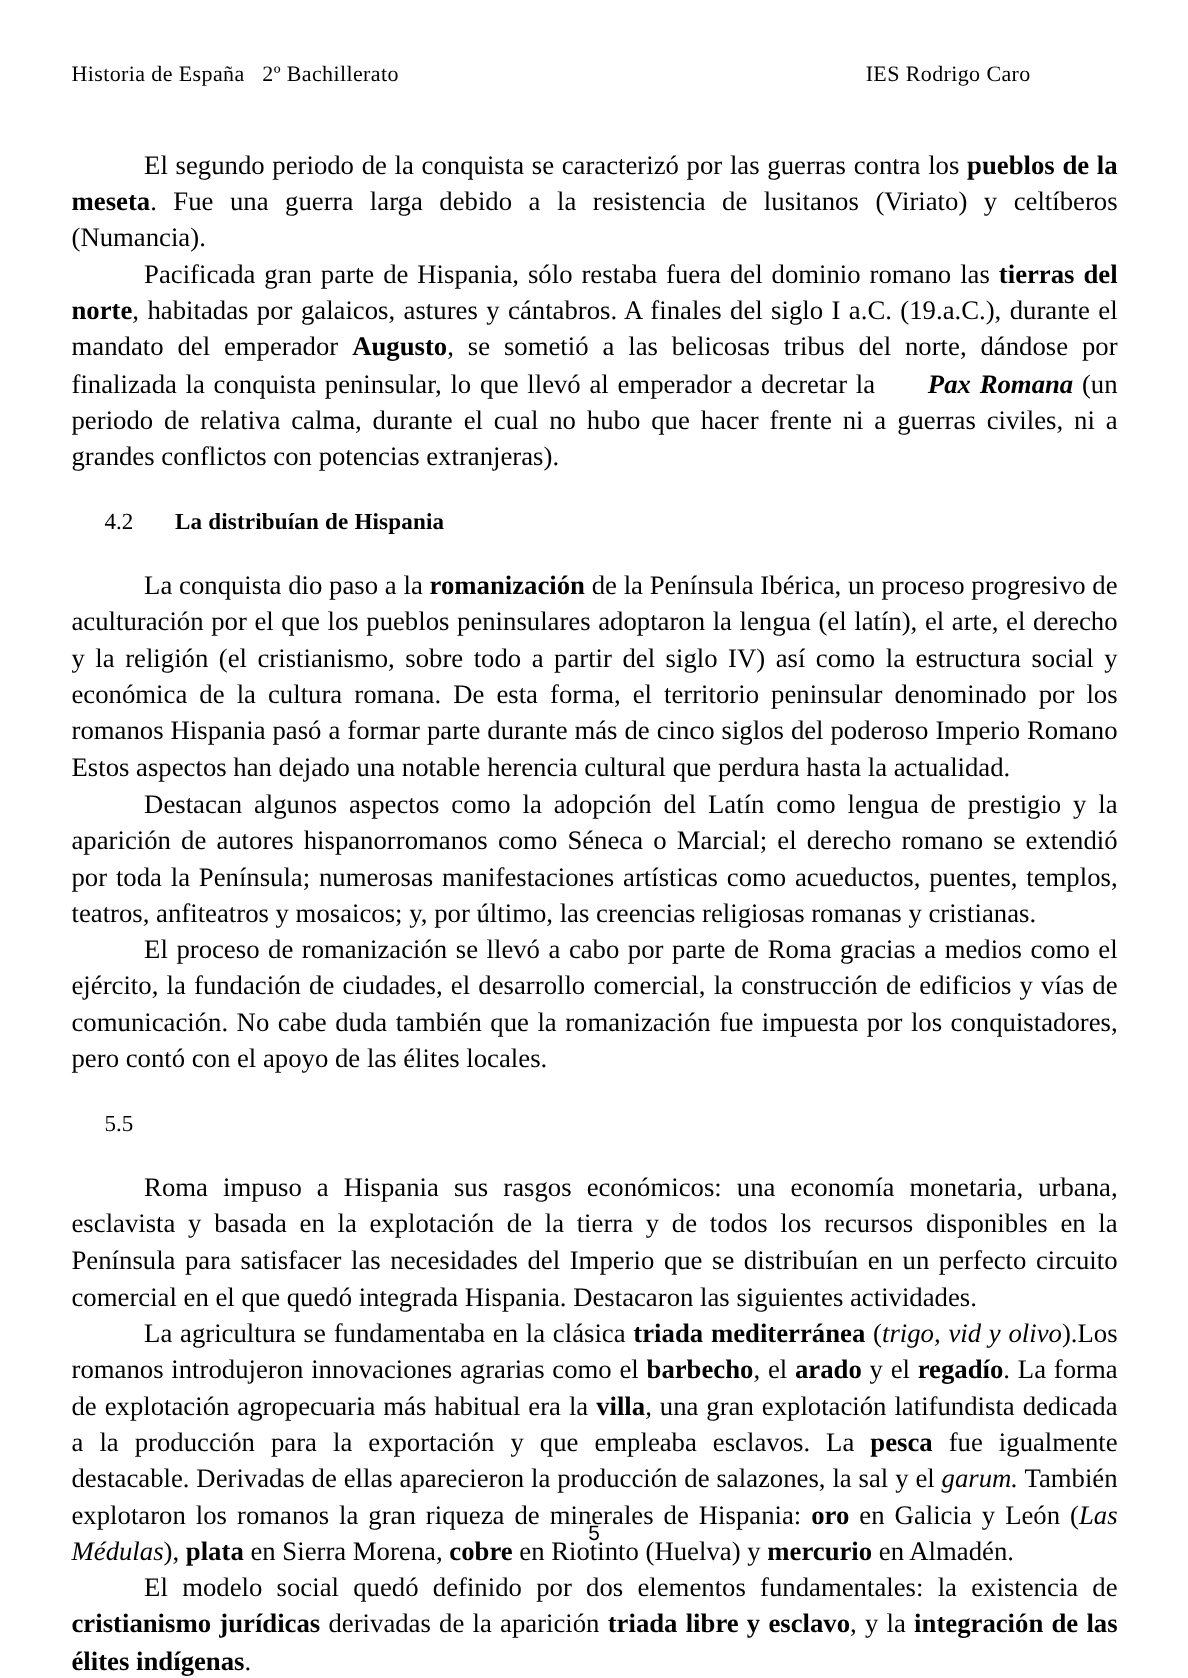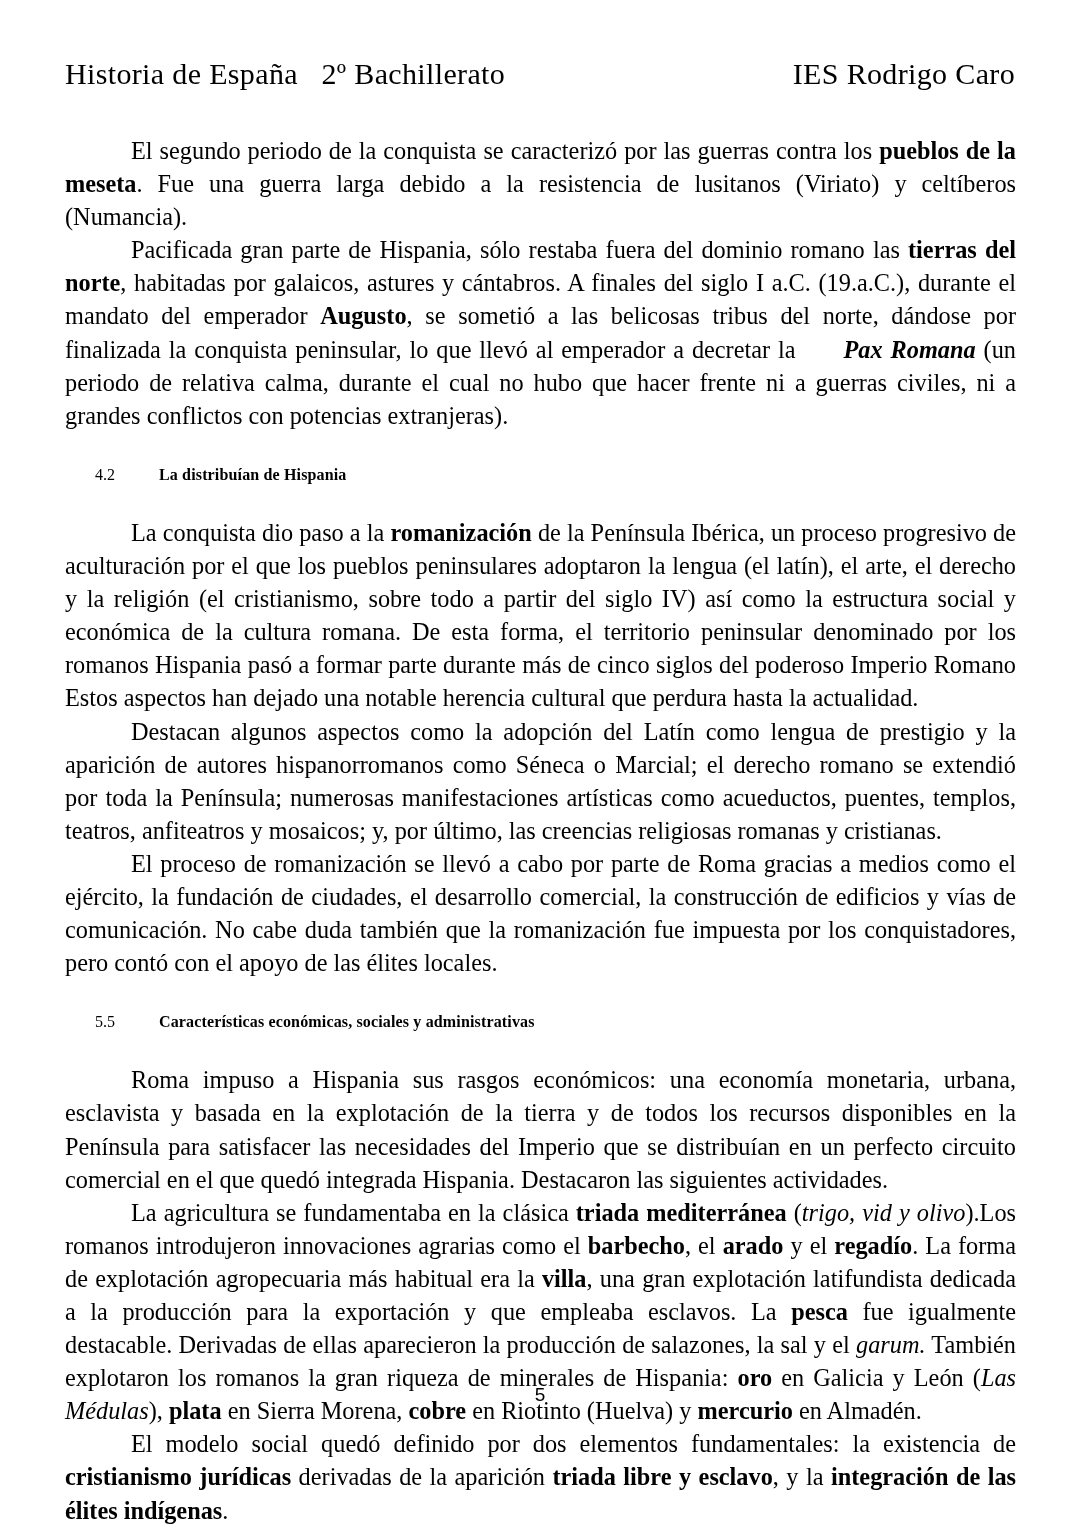--- a/index.html
+++ b/index.html
@@ -25,26 +25,27 @@
 
   
   .running-header {
     position: absolute;
     top: 57px;
     left: 65px;
     width: 950px;
     display: flex;
     justify-content: space-between;
     align-items: baseline;
-    font-size: 30px;
+    font-size: 20px;
     letter-spacing: 0.35px;
     gap: 36px;
   }
   .running-header .hdr-left { white-space: pre; }
   .running-header .hdr-right {
+    margin-right: 78px;
     white-space: pre;
     text-align: center;
   }
 
   
   .content {
     position: absolute;
     top: 134px;
     left: 65px;
     width: 951px;
@@ -61,21 +62,21 @@
   }
 
   b, strong { font-weight: bold; }
   i, em { font-style: italic; }
   .bi { font-weight: bold; font-style: italic; margin-left: 40px; }
 
   
   .section-heading {
     display: flex;
     align-items: baseline;
-    font-size: 16px;
+    font-size: 21px;
     line-height: 33.1px;
     margin: 0;
   }
   .section-heading .sec-num {
     display: inline-block;
     width: 64px;
     margin-left: 30px;
     font-weight: normal;
   }
   .section-heading .sec-title {
@@ -126,21 +127,20 @@
     <p class="para"><span>La conquista dio paso a la </span><b>romanización</b><span> de la Península Ibérica, un proceso progresivo de aculturación por el que los pueblos peninsulares adoptaron la lengua (el latín), el arte, el derecho y la religión (el cristianismo, sobre todo a partir del siglo IV) así como la estructura social y económica de la cultura romana. De esta forma, el territorio peninsular denominado por los romanos Hispania pasó a formar parte durante más de cinco siglos del poderoso Imperio Romano  Estos aspectos han dejado una notable herencia cultural que perdura hasta la actualidad.</span></p>
 
     <p class="para"><span>Destacan algunos aspectos como la adopción del Latín como lengua de prestigio y la aparición de autores hispanorromanos como Séneca o Marcial; el derecho romano se extendió por toda la Península; numerosas manifestaciones artísticas como acueductos, puentes, templos, teatros, anfiteatros y mosaicos; y, por último, las creencias religiosas romanas y cristianas.</span></p>
 
     <p class="para"><span>El proceso de romanización se llevó a cabo por parte de Roma gracias a medios como el ejército, la fundación de ciudades, el desarrollo comercial, la construcción de edificios y vías de comunicación. No cabe duda también que la romanización fue impuesta por los conquistadores, pero contó con el apoyo de las élites locales.</span></p>
 
     <div class="gap-before-heading"></div>
 
     <div class="section-heading">
       <span class="sec-num">5.5</span>
-      <span class="sec-title">Características económicas, sociales y administrativas</span>
     </div>
 
     <div class="gap-after-heading"></div>
 
     <p class="para"><span>Roma impuso a Hispania sus rasgos económicos: una economía monetaria, urbana, esclavista y basada en la explotación de la tierra y de todos los recursos disponibles en la Península para satisfacer las necesidades del Imperio que se distribuían en un perfecto circuito comercial en el que quedó integrada Hispania. Destacaron las siguientes actividades.</span></p>
 
     <p class="para"><span>La agricultura se fundamentaba en la clásica </span><b>triada mediterránea</b><span> (</span><i>trigo, vid y olivo</i><span>).Los romanos introdujeron innovaciones agrarias como el </span><b>barbecho</b><span>, el </span><b>arado</b><span> y el </span><b>regadío</b><span>. La forma de explotación agropecuaria más habitual era la </span><b>villa</b><span>, una gran explotación latifundista dedicada a la producción para la exportación y que empleaba esclavos. La </span><b>pesca</b><span> fue igualmente destacable. Derivadas de ellas aparecieron la producción de salazones, la sal y el </span><i>garum.</i><span> También explotaron los romanos la gran riqueza de minerales de Hispania: </span><b>oro</b><span> en Galicia y León (</span><i>Las Médulas</i><span>), </span><b>plata</b><span> en Sierra Morena, </span><b>cobre</b><span> en Riotinto (Huelva) y </span><b>mercurio</b><span> en Almadén.</span></p>
 
     <p class="para"><span>El modelo social quedó definido por dos elementos fundamentales: la existencia de </span><b>cristianismo jurídicas</b><span> derivadas de la aparición </span><b>triada libre y esclavo</b><span>, y la </span><b>integración de las élites indígenas</b><span>.</span></p>
 

